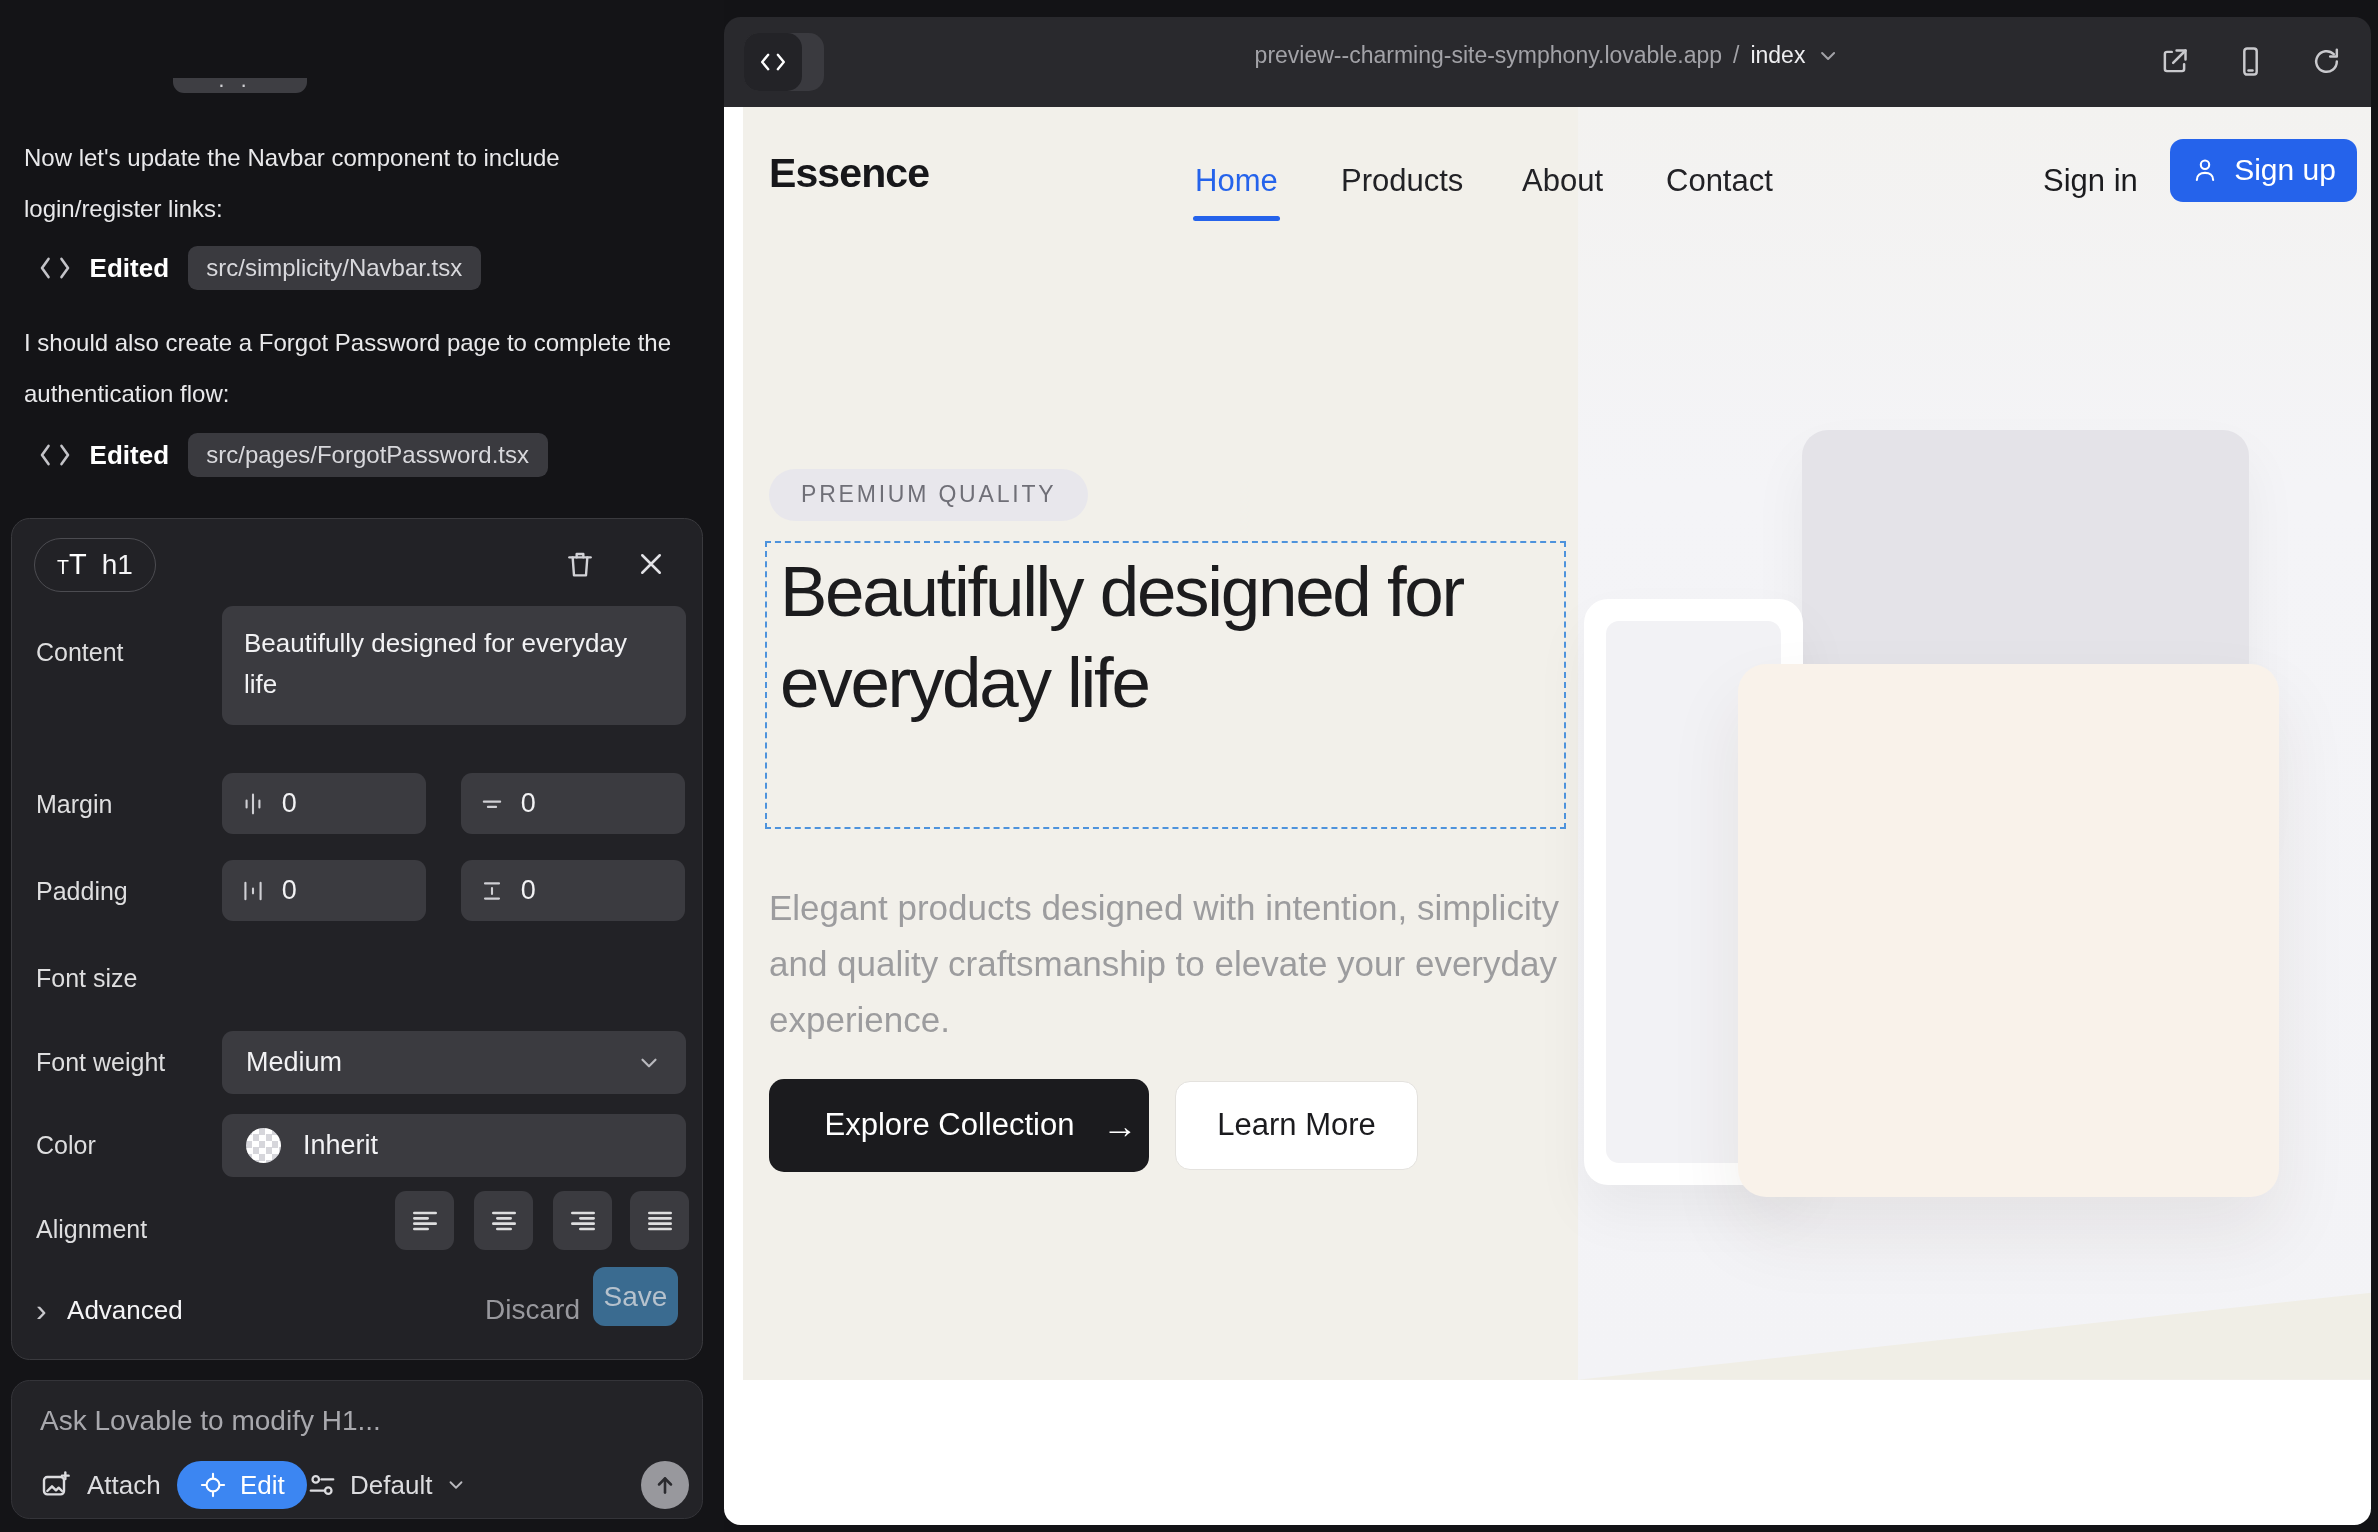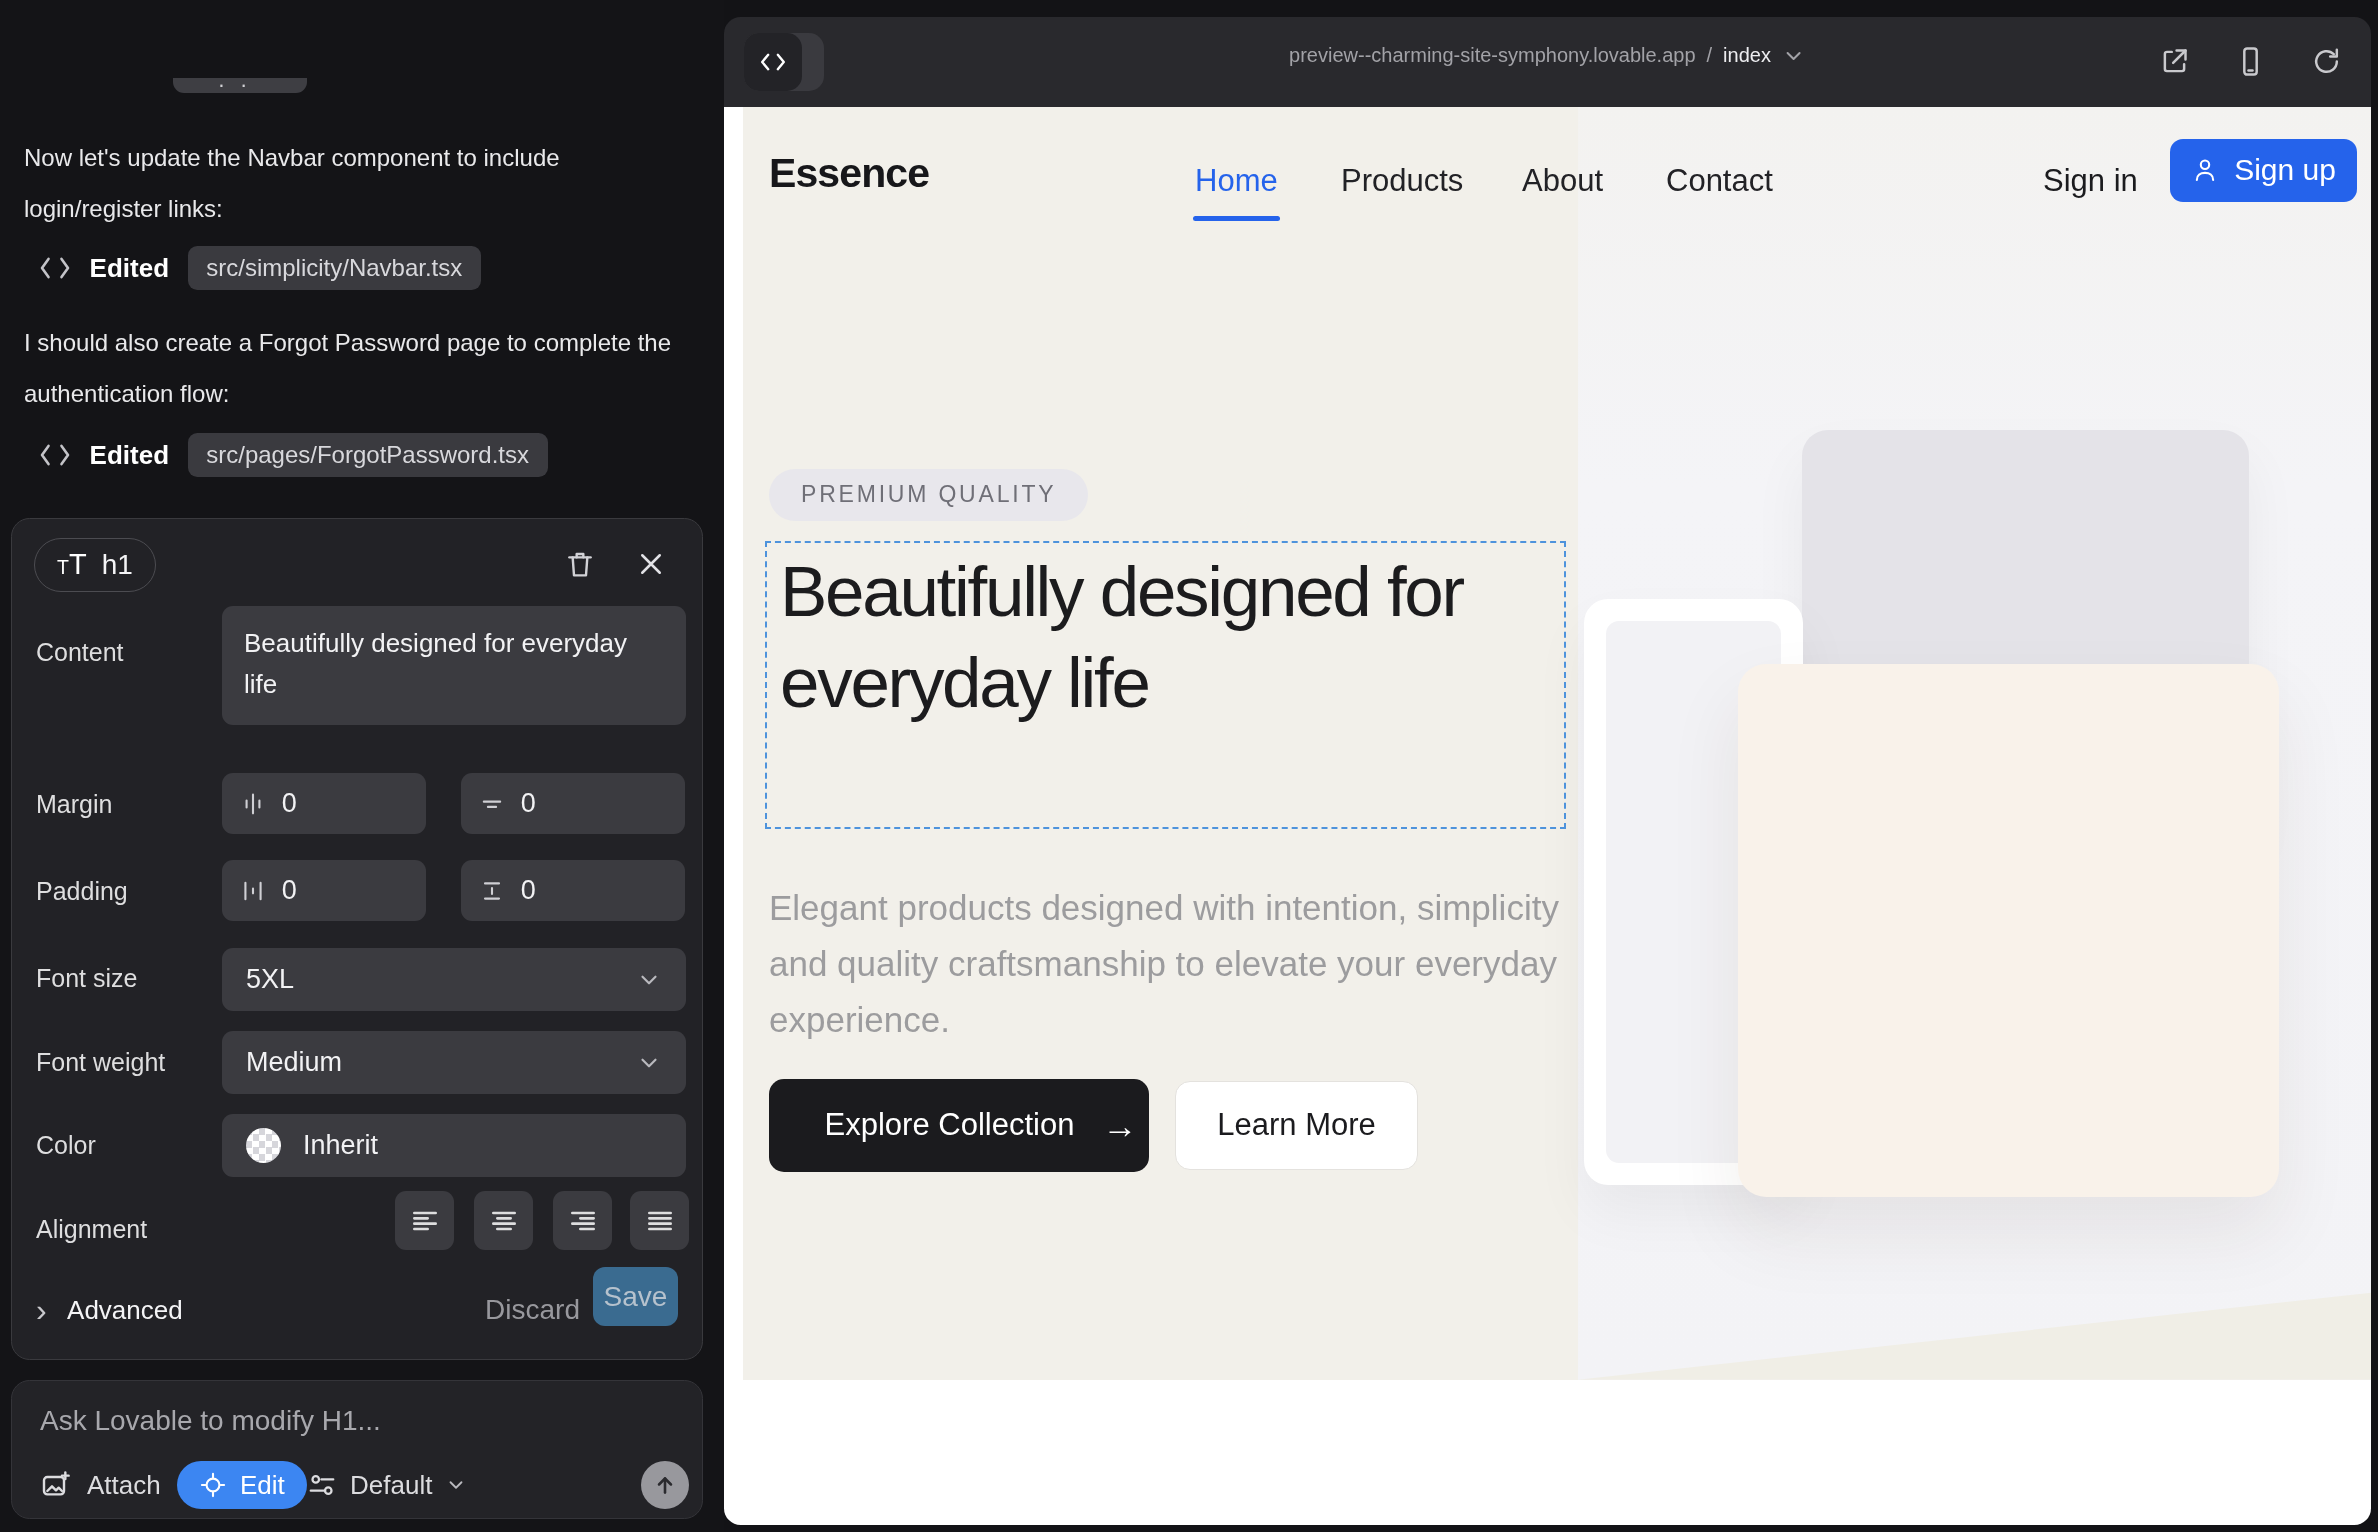--- a/index.html
+++ b/index.html
@@ -58,21 +58,21 @@
   .attach { position:absolute; left:28px; top:0; height:48px; display:flex; align-items:center; gap:15px; color:#dcdcdf; font-size:26px; }
   .edit-pill { position:absolute; left:165px; top:0; height:48px; padding:0 22px; background:#3c86f2; border-radius:25px; display:flex; align-items:center; gap:13px; color:#fff; font-size:26px; }
   .mode { position:absolute; left:295px; top:0; height:48px; display:flex; align-items:center; gap:13px; color:#dcdcdf; font-size:26px; }
   .send { position:absolute; right:13px; top:0; width:48px; height:48px; border-radius:50%; background:#98989d; display:flex; align-items:center; justify-content:center; }
 
   
   .preview { position:absolute; left:724px; top:16.7px; width:1647px; height:1508px; background:#29292d; border-radius:16.7px; overflow:hidden; }
   .toolbar { position:absolute; left:0; top:0; width:100%; height:90px; }
   .toggle { position:absolute; left:20.4px; top:16px; width:80px; height:58px; background:#3a3a3f; border-radius:15px; }
   .toggle-code { position:absolute; left:0; top:0; width:58px; height:58px; background:#232327; border-radius:15px; display:flex; align-items:center; justify-content:center; }
-  .urlbar { position:absolute; left:50%; top:0; height:78px; transform:translateX(-50%); display:flex; align-items:center; gap:11px; font-size:20px; white-space:nowrap; }
+  .urlbar { position:absolute; left:50%; top:0; height:78px; transform:translateX(-50%); display:flex; align-items:center; gap:11px; font-size:23px; white-space:nowrap; }
   .url-domain { color:#a2a2a7; } .url-page { color:#ededf0; } 
   .tb-icons { position:absolute; right:28px; top:0; height:90px; display:flex; align-items:center; gap:43px; }
 
   
   .website { position:absolute; left:0; top:90px; right:0; bottom:0; background:#ffffff; overflow:hidden; }
   .hero { position:absolute; left:0; top:0; width:100%; height:1273px; background:#f2f0ea; overflow:hidden;margin-left:19px; }
   .graypanel { position:absolute; left:835px; top:0; right:0; bottom:0; background:linear-gradient(180deg,#f3f2f0 0%,#f4f4f7 30%,#f3f3f6 100%); }
   .wedge { position:absolute; left:0; top:0; width:100%; height:100%; background:#f0eee6; clip-path:polygon(0 100%, 100% 93%, 100% 100%); }
   .card { position:absolute; border-radius:26px; }
   .card-lavender { left:224px; top:323px; width:447px; height:410px; background:#e4e3e8; box-shadow:0 28px 56px rgba(0,0,0,.05); }
@@ -186,28 +186,20 @@
     <div class="field mini p-y">
       <span>
           <svg width="28" height="28" viewBox="0 0 24 24" fill="none" stroke="#cfcfd4" stroke-width="1.8" stroke-linecap="round">
             <path d="M6 5.5h12M6 18.5h12M12 9.5v5"></path>
           </svg>
         </span>
       <span>0</span>
     </div>
 
     <div class="f-label" style="top:445px;">Font size</div>
-    <div class="field select">
-      <span>5XL</span>
-      <span>
-          <svg width="26" height="26" viewBox="0 0 24 24" fill="none" stroke="#b9b9be" stroke-width="2" stroke-linecap="round" stroke-linejoin="round">
-            <polyline points="6 9 12 15 18 9"></polyline>
-          </svg>
-        </span>
-    </div>
 
     <div class="f-label" style="top:529px;">Font weight</div>
     <div class="field select sel-weight">
       <span>Medium</span>
       <span>
           <svg width="26" height="26" viewBox="0 0 24 24" fill="none" stroke="#b9b9be" stroke-width="2" stroke-linecap="round" stroke-linejoin="round">
             <polyline points="6 9 12 15 18 9"></polyline>
           </svg>
         </span>
     </div>

